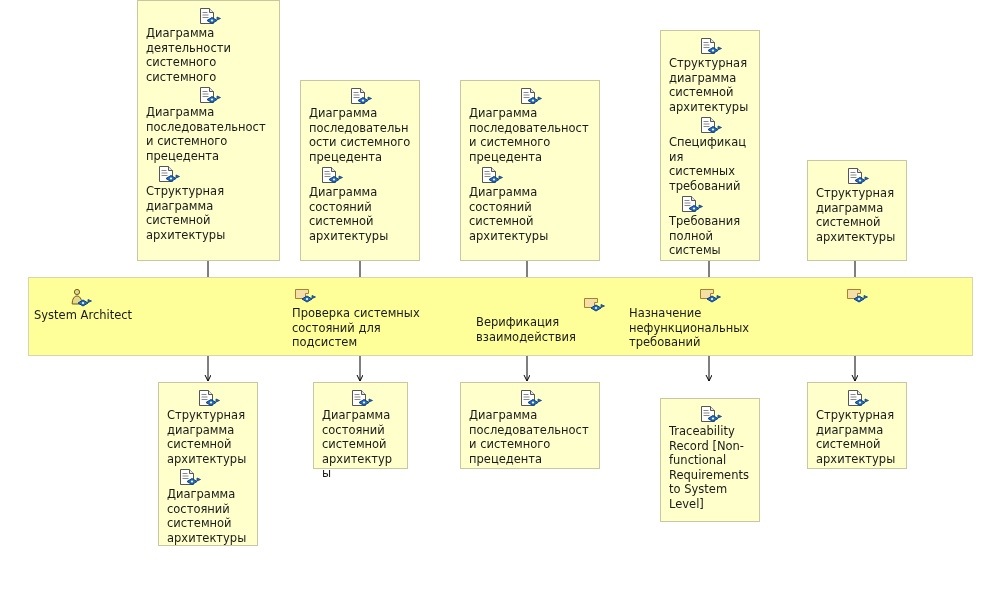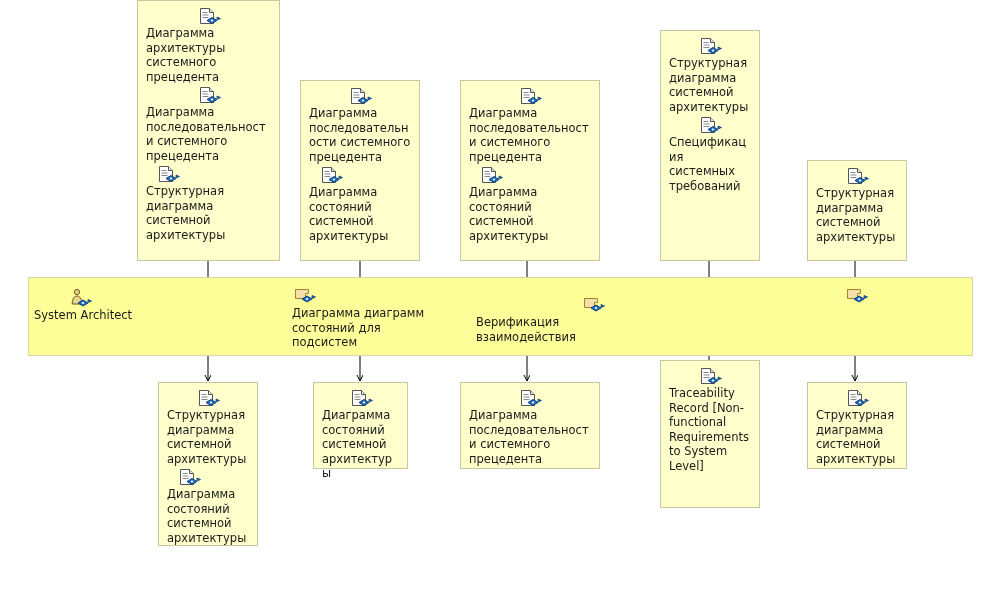--- a/index.html
+++ b/index.html
@@ -126,21 +126,21 @@
           <path d="M3.5,1.5 h9 l4,4 v11 h-13 z" fill="#ffffff" stroke="#555555" stroke-width="1"></path>
           <path d="M12.5,1.5 v4 h4" fill="#e8e8e8" stroke="#555555" stroke-width="1"></path>
           <line x1="5.5" y1="5.5" x2="10.5" y2="5.5" stroke="#888888" stroke-width="1"></line>
           <line x1="5.5" y1="8" x2="11.5" y2="8" stroke="#888888" stroke-width="1"></line>
           <line x1="5.5" y1="10.5" x2="11.5" y2="10.5" stroke="#888888" stroke-width="1"></line>
           <path d="M10,13.5 l5,-3 l5,3 l-5,3 z" fill="#1f6fc4" stroke="#123f7a" stroke-width="1"></path>
           <path d="M20,10 l3.5,1.5 l-3.5,1.5 z" fill="#1f6fc4" stroke="#123f7a" stroke-width="0.8"></path>
           <circle cx="15" cy="13.5" r="1.1" fill="#ffffff"></circle>
         </svg>
       </span>
-      <div class="wp-label">Диаграмма архитектуры системного прецедента</div>
+      <div class="wp-label">Диаграмма деятельности системного системного</div>
     </div>
     <div class="wp-item">
       <span class="wp-icon-row center">
         <svg class="icon-svg" width="24" height="18" viewBox="0 0 24 18" aria-hidden="true">
           <path d="M3.5,1.5 h9 l4,4 v11 h-13 z" fill="#ffffff" stroke="#555555" stroke-width="1"></path>
           <path d="M12.5,1.5 v4 h4" fill="#e8e8e8" stroke="#555555" stroke-width="1"></path>
           <line x1="5.5" y1="5.5" x2="10.5" y2="5.5" stroke="#888888" stroke-width="1"></line>
           <line x1="5.5" y1="8" x2="11.5" y2="8" stroke="#888888" stroke-width="1"></line>
           <line x1="5.5" y1="10.5" x2="11.5" y2="10.5" stroke="#888888" stroke-width="1"></line>
           <path d="M10,13.5 l5,-3 l5,3 l-5,3 z" fill="#1f6fc4" stroke="#123f7a" stroke-width="1"></path>
@@ -256,20 +256,35 @@
           <path d="M12.5,1.5 v4 h4" fill="#e8e8e8" stroke="#555555" stroke-width="1"></path>
           <line x1="5.5" y1="5.5" x2="10.5" y2="5.5" stroke="#888888" stroke-width="1"></line>
           <line x1="5.5" y1="8" x2="11.5" y2="8" stroke="#888888" stroke-width="1"></line>
           <line x1="5.5" y1="10.5" x2="11.5" y2="10.5" stroke="#888888" stroke-width="1"></line>
           <path d="M10,13.5 l5,-3 l5,3 l-5,3 z" fill="#1f6fc4" stroke="#123f7a" stroke-width="1"></path>
           <path d="M20,10 l3.5,1.5 l-3.5,1.5 z" fill="#1f6fc4" stroke="#123f7a" stroke-width="0.8"></path>
           <circle cx="15" cy="13.5" r="1.1" fill="#ffffff"></circle>
         </svg>
       </span>
       <div class="wp-label">Спецификация системных требований</div>
+    </div>
+    <div class="wp-item">
+      <span class="wp-icon-row left">
+        <svg class="icon-svg" width="24" height="18" viewBox="0 0 24 18" aria-hidden="true">
+          <path d="M3.5,1.5 h9 l4,4 v11 h-13 z" fill="#ffffff" stroke="#555555" stroke-width="1"></path>
+          <path d="M12.5,1.5 v4 h4" fill="#e8e8e8" stroke="#555555" stroke-width="1"></path>
+          <line x1="5.5" y1="5.5" x2="10.5" y2="5.5" stroke="#888888" stroke-width="1"></line>
+          <line x1="5.5" y1="8" x2="11.5" y2="8" stroke="#888888" stroke-width="1"></line>
+          <line x1="5.5" y1="10.5" x2="11.5" y2="10.5" stroke="#888888" stroke-width="1"></line>
+          <path d="M10,13.5 l5,-3 l5,3 l-5,3 z" fill="#1f6fc4" stroke="#123f7a" stroke-width="1"></path>
+          <path d="M20,10 l3.5,1.5 l-3.5,1.5 z" fill="#1f6fc4" stroke="#123f7a" stroke-width="0.8"></path>
+          <circle cx="15" cy="13.5" r="1.1" fill="#ffffff"></circle>
+        </svg>
+      </span>
+      <div class="wp-label">Требования полной системы</div>
     </div>
   </div>
 
   <div class="wp-box" style="left:807px; top:160px; width:100px; height:101px;">
     <div class="wp-item">
       <span class="wp-icon-row center">
         <svg class="icon-svg" width="24" height="18" viewBox="0 0 24 18" aria-hidden="true">
           <path d="M3.5,1.5 h9 l4,4 v11 h-13 z" fill="#ffffff" stroke="#555555" stroke-width="1"></path>
           <path d="M12.5,1.5 v4 h4" fill="#e8e8e8" stroke="#555555" stroke-width="1"></path>
           <line x1="5.5" y1="5.5" x2="10.5" y2="5.5" stroke="#888888" stroke-width="1"></line>
@@ -302,35 +317,46 @@
 
   <div class="act" style="left:292px; top:287px; width:140px;">
     <span class="act-icon-row">
       <svg class="icon-svg" width="26" height="19" viewBox="0 0 26 19" aria-hidden="true">
         <path d="M3.5,2.5 h13 v4 h-3 v5 h-10 z" fill="#f5dfa8" stroke="#a8802e" stroke-width="1"></path>
         <path d="M10,12 l5,-3 l5,3 l-5,3 z" fill="#1f6fc4" stroke="#123f7a" stroke-width="1"></path>
         <path d="M20,8.5 l3.5,1.5 l-3.5,1.5 z" fill="#1f6fc4" stroke="#123f7a" stroke-width="0.8"></path>
         <circle cx="15" cy="12" r="1.1" fill="#ffffff"></circle>
       </svg>
     </span>
-    <div class="act-label">Диаграмма диаграмм состояний для подсистем</div>
+    <div class="act-label">Проверка системных состояний для подсистем</div>
   </div>
 
   <div class="act" style="left:452px; top:296px; width:180px;margin-left:24px;">
     <span class="act-icon-row" style="display:block; text-align:center; padding-left:55px;">
       <svg class="icon-svg" width="26" height="19" viewBox="0 0 26 19" aria-hidden="true">
         <path d="M3.5,2.5 h13 v4 h-3 v5 h-10 z" fill="#f5dfa8" stroke="#a8802e" stroke-width="1"></path>
         <path d="M10,12 l5,-3 l5,3 l-5,3 z" fill="#1f6fc4" stroke="#123f7a" stroke-width="1"></path>
         <path d="M20,8.5 l3.5,1.5 l-3.5,1.5 z" fill="#1f6fc4" stroke="#123f7a" stroke-width="0.8"></path>
         <circle cx="15" cy="12" r="1.1" fill="#ffffff"></circle>
       </svg>
     </span>
     <div class="act-label">Верификация взаимодействия</div>
   </div>
 
+  <div class="act" style="left:629px; top:287px; width:170px;">
+    <span class="act-icon-row" style="display:block; text-align:left; padding-left:68px;">
+      <svg class="icon-svg" width="26" height="19" viewBox="0 0 26 19" aria-hidden="true">
+        <path d="M3.5,2.5 h13 v4 h-3 v5 h-10 z" fill="#f5dfa8" stroke="#a8802e" stroke-width="1"></path>
+        <path d="M10,12 l5,-3 l5,3 l-5,3 z" fill="#1f6fc4" stroke="#123f7a" stroke-width="1"></path>
+        <path d="M20,8.5 l3.5,1.5 l-3.5,1.5 z" fill="#1f6fc4" stroke="#123f7a" stroke-width="0.8"></path>
+        <circle cx="15" cy="12" r="1.1" fill="#ffffff"></circle>
+      </svg>
+    </span>
+    <div class="act-label">Назначение нефункциональных требований</div>
+  </div>
 
   <div class="act" style="left:811px; top:287px; width:110px;">
     <span class="act-icon-row" style="display:block; text-align:left; padding-left:33px;">
       <svg class="icon-svg" width="26" height="19" viewBox="0 0 26 19" aria-hidden="true">
         <path d="M3.5,2.5 h13 v4 h-3 v5 h-10 z" fill="#f5dfa8" stroke="#a8802e" stroke-width="1"></path>
         <path d="M10,12 l5,-3 l5,3 l-5,3 z" fill="#1f6fc4" stroke="#123f7a" stroke-width="1"></path>
         <path d="M20,8.5 l3.5,1.5 l-3.5,1.5 z" fill="#1f6fc4" stroke="#123f7a" stroke-width="0.8"></path>
         <circle cx="15" cy="12" r="1.1" fill="#ffffff"></circle>
       </svg>
     </span>
@@ -398,21 +424,21 @@
           <line x1="5.5" y1="10.5" x2="11.5" y2="10.5" stroke="#888888" stroke-width="1"></line>
           <path d="M10,13.5 l5,-3 l5,3 l-5,3 z" fill="#1f6fc4" stroke="#123f7a" stroke-width="1"></path>
           <path d="M20,10 l3.5,1.5 l-3.5,1.5 z" fill="#1f6fc4" stroke="#123f7a" stroke-width="0.8"></path>
           <circle cx="15" cy="13.5" r="1.1" fill="#ffffff"></circle>
         </svg>
       </span>
       <div class="wp-label">Диаграмма последовательности системного прецедента</div>
     </div>
   </div>
 
-  <div class="wp-box" style="left:660px; top:360px; width:100px; height:148px;">
+  <div class="wp-box" style="left:660px; top:398px; width:100px; height:124px;">
     <div class="wp-item">
       <span class="wp-icon-row center">
         <svg class="icon-svg" width="24" height="18" viewBox="0 0 24 18" aria-hidden="true">
           <path d="M3.5,1.5 h9 l4,4 v11 h-13 z" fill="#ffffff" stroke="#555555" stroke-width="1"></path>
           <path d="M12.5,1.5 v4 h4" fill="#e8e8e8" stroke="#555555" stroke-width="1"></path>
           <line x1="5.5" y1="5.5" x2="10.5" y2="5.5" stroke="#888888" stroke-width="1"></line>
           <line x1="5.5" y1="8" x2="11.5" y2="8" stroke="#888888" stroke-width="1"></line>
           <line x1="5.5" y1="10.5" x2="11.5" y2="10.5" stroke="#888888" stroke-width="1"></line>
           <path d="M10,13.5 l5,-3 l5,3 l-5,3 z" fill="#1f6fc4" stroke="#123f7a" stroke-width="1"></path>
           <path d="M20,10 l3.5,1.5 l-3.5,1.5 z" fill="#1f6fc4" stroke="#123f7a" stroke-width="0.8"></path>

